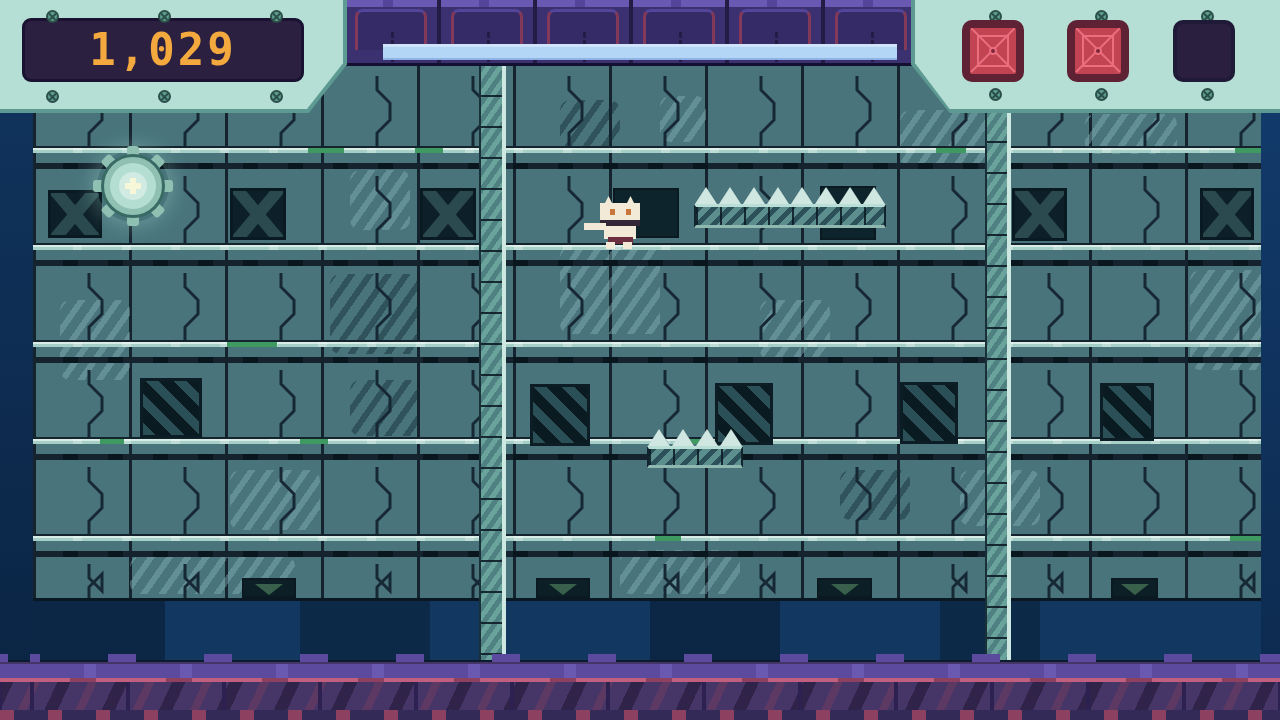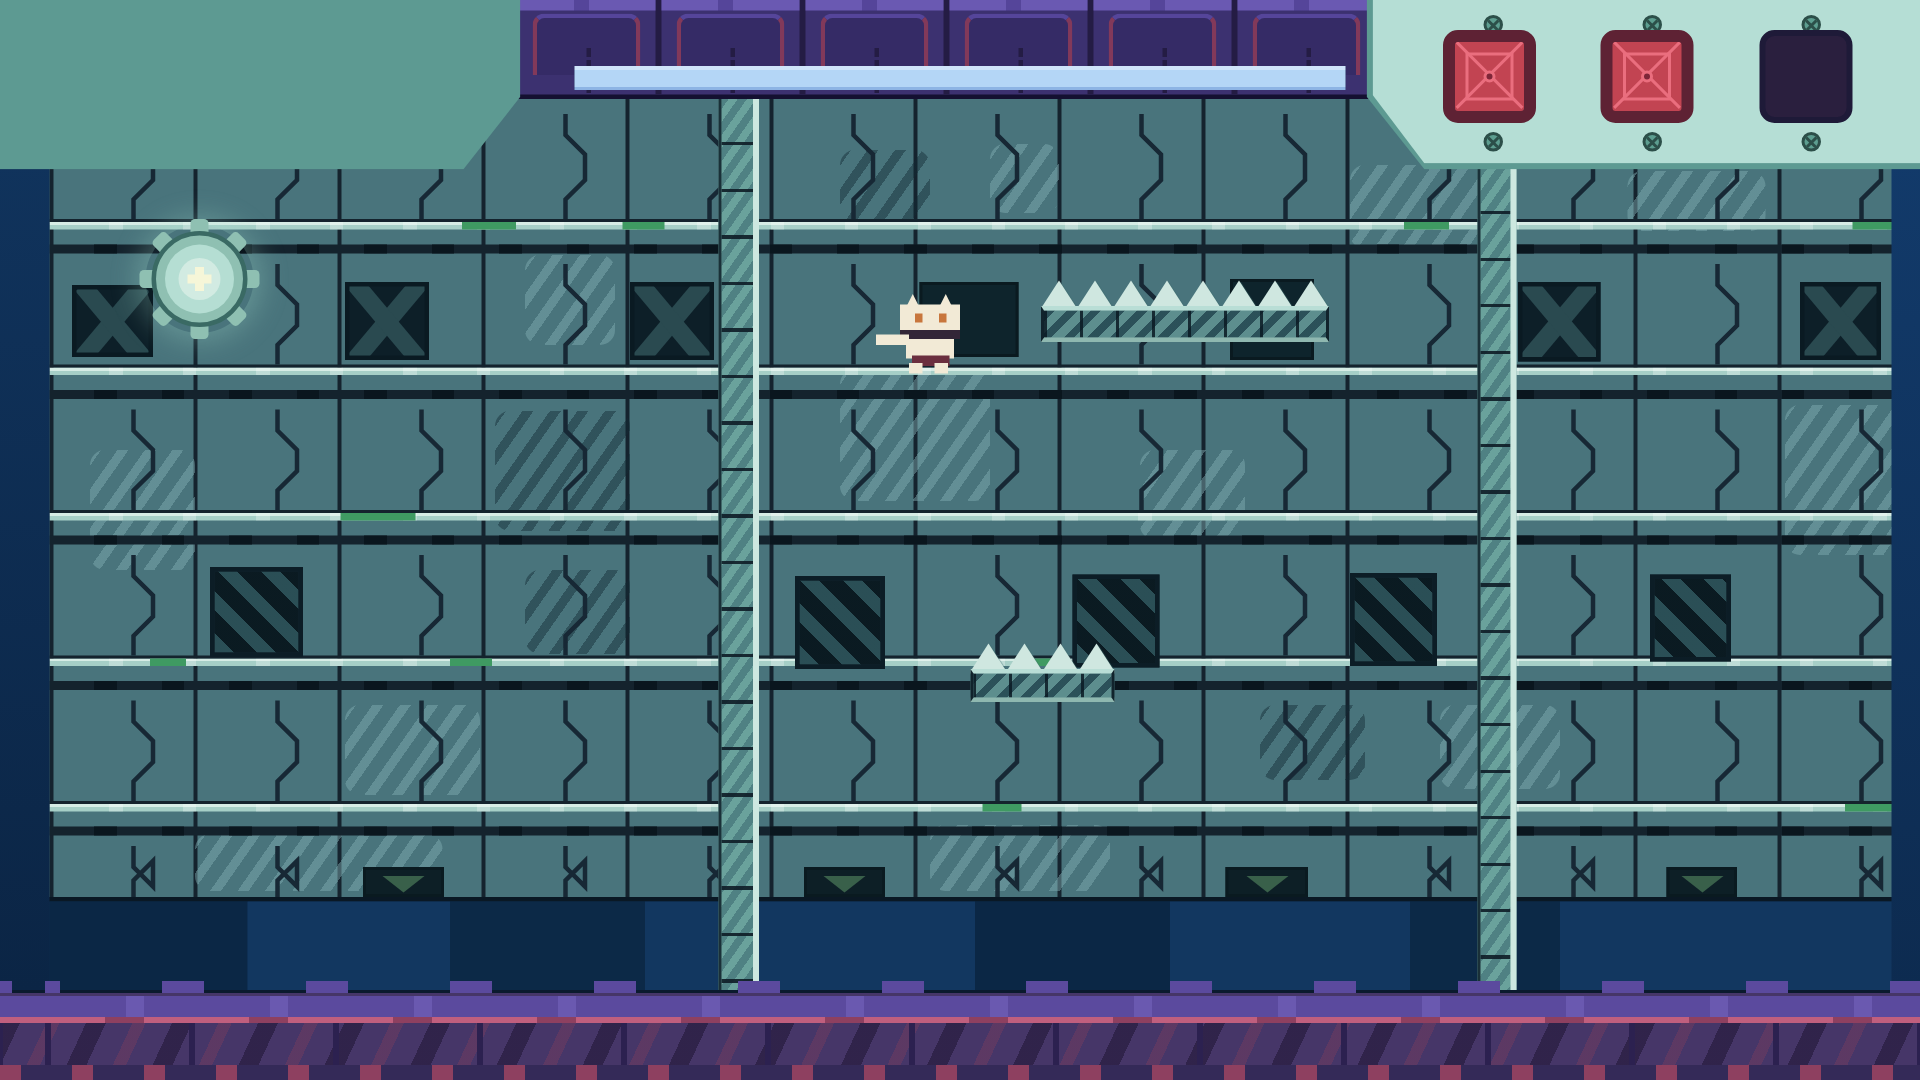--- a/index.html
+++ b/index.html
@@ -242,20 +242,49 @@
         <div class="arch"></div>
         <div class="stem"></div>
       </div>
     </div>
 
   <div class="healthbar">
     <div class="health-fill" id="healthfill" style="width: 100%;"></div>
   </div>
 
   <div class="panel-outer pl-outer"></div>
+  <div class="panel-inner pl-inner" id="panelLeft">
+    <div class="score-screen">
+      <span class="score-text">1,029</span>
+    </div>
+  <div class="screw" style="left: 46px; top: 10px; width: 13px; height: 13px;">
+        <i class="s1"></i>
+        <i class="s2"></i>
+      </div>
+      <div class="screw" style="left: 158px; top: 10px; width: 13px; height: 13px;">
+        <i class="s1"></i>
+        <i class="s2"></i>
+      </div>
+      <div class="screw" style="left: 270px; top: 10px; width: 13px; height: 13px;">
+        <i class="s1"></i>
+        <i class="s2"></i>
+      </div>
+      <div class="screw" style="left: 46px; top: 90px; width: 13px; height: 13px;">
+        <i class="s1"></i>
+        <i class="s2"></i>
+      </div>
+      <div class="screw" style="left: 158px; top: 90px; width: 13px; height: 13px;">
+        <i class="s1"></i>
+        <i class="s2"></i>
+      </div>
+      <div class="screw" style="left: 270px; top: 90px; width: 13px; height: 13px;">
+        <i class="s1"></i>
+        <i class="s2"></i>
+      </div>
+    </div>
 
   <div class="panel-outer pr-outer"></div>
   <div class="panel-inner pr-inner" id="panelRight">
       <div class="screw" style="left: 74px; top: 10px; width: 13px; height: 13px;">
         <i class="s1"></i>
         <i class="s2"></i>
       </div>
       <div class="screw" style="left: 180px; top: 10px; width: 13px; height: 13px;">
         <i class="s1"></i>
         <i class="s2"></i>

